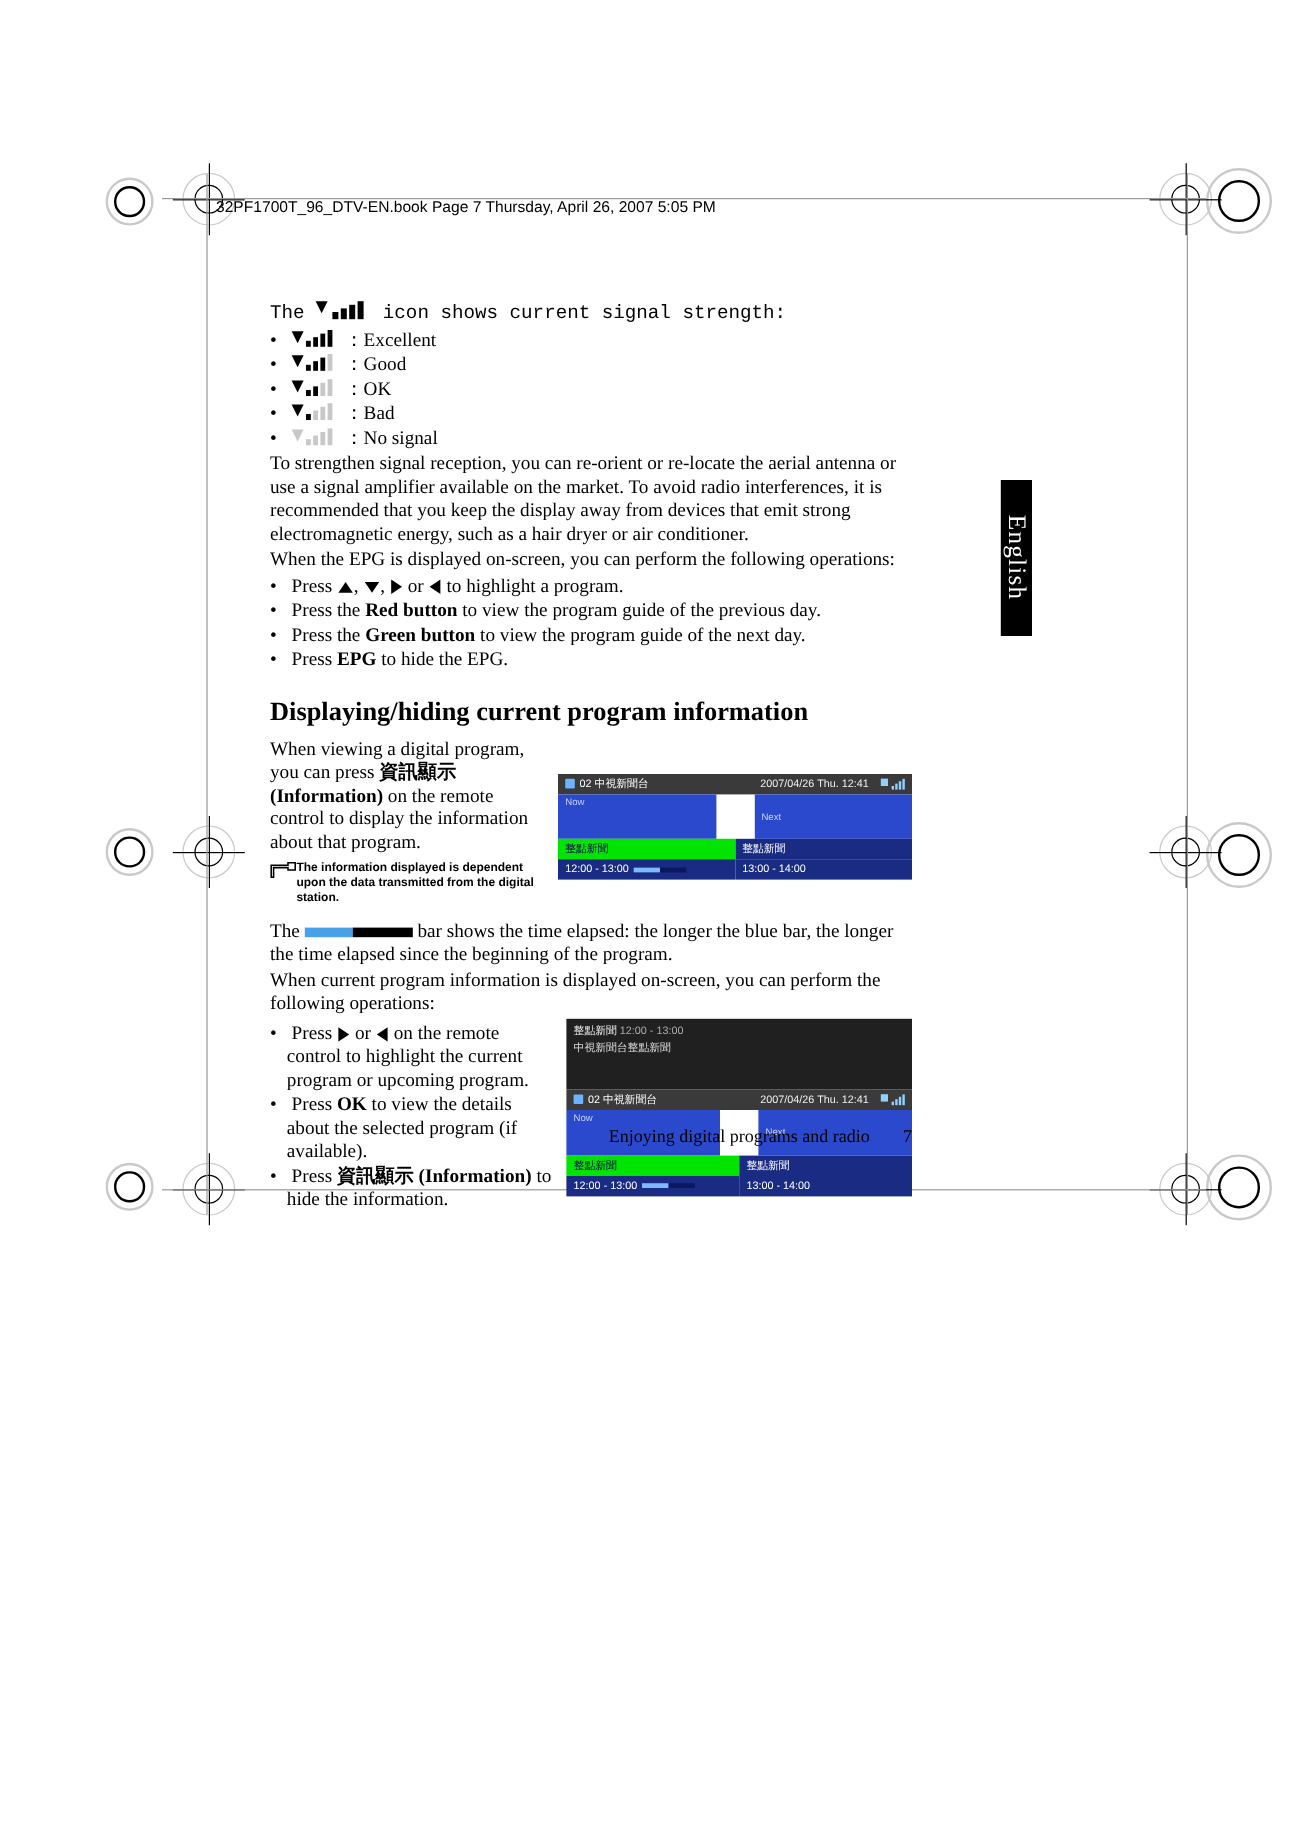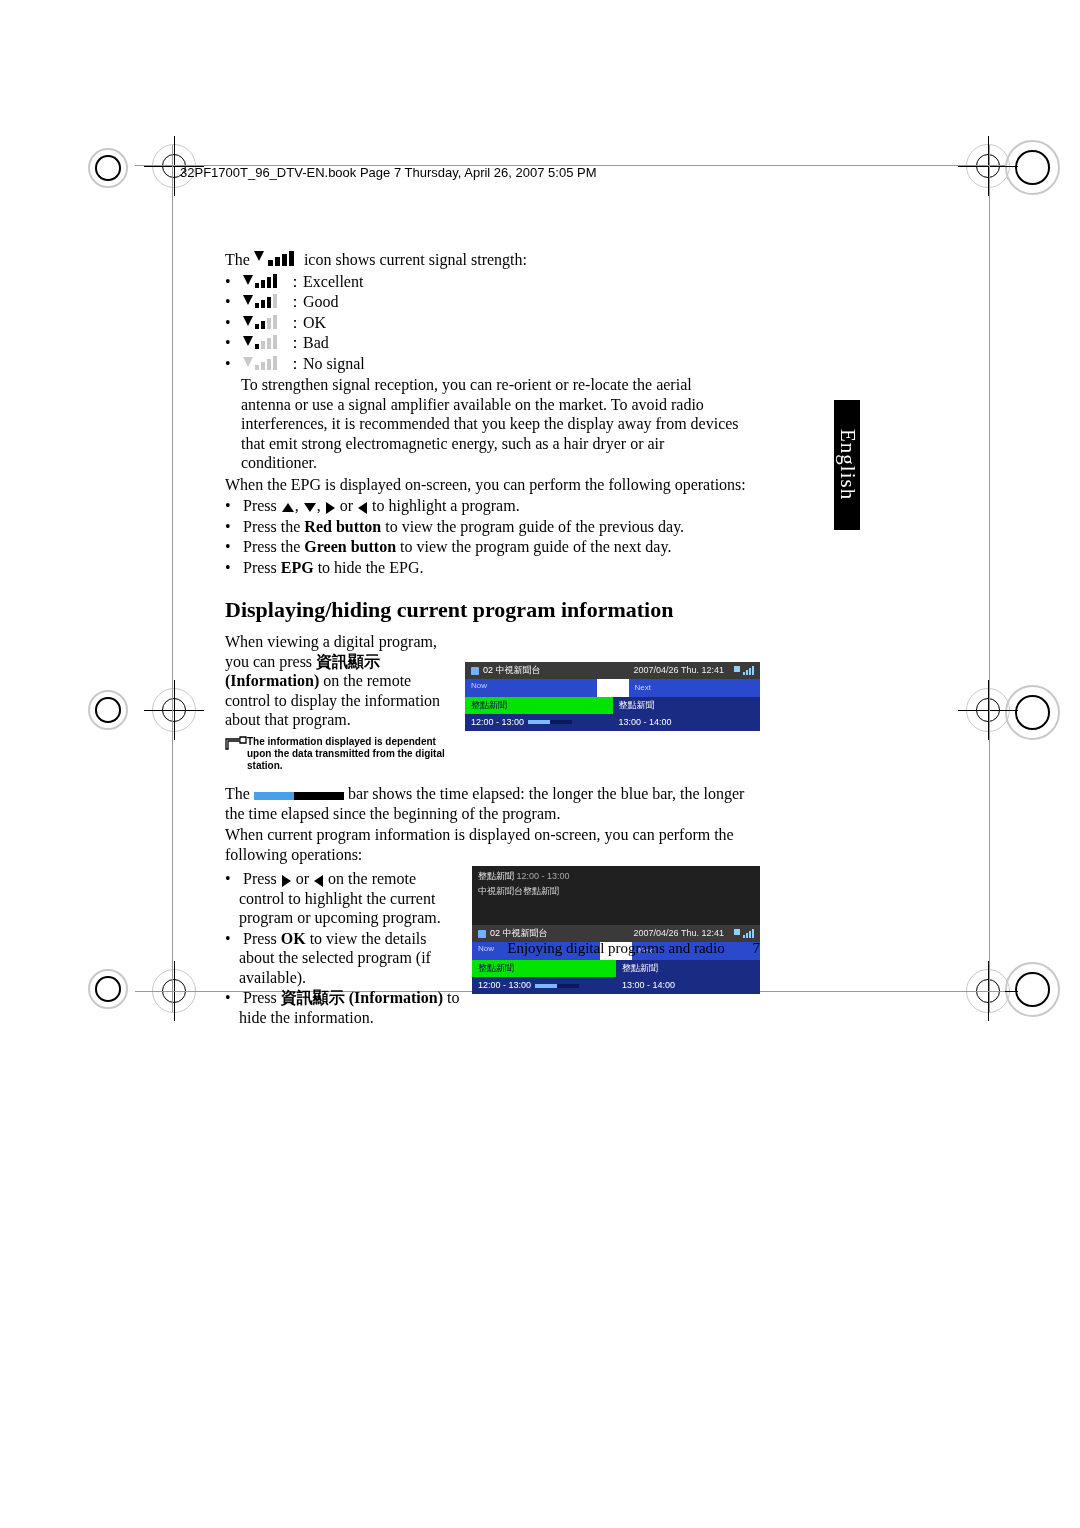--- a/index.html
+++ b/index.html
@@ -171,21 +171,21 @@
   .osd .hdr .chan { color:#fff; }
   .osd .hdr .dt   { margin-left:auto; color:#eee; }
   .osd .hdr .sig-mini { margin-left:6px; display:flex; align-items:flex-end; gap:1px; }
   .osd .hdr .sig-mini .t { width:0;height:0;border-left:3px solid transparent;border-right:3px solid transparent;border-top:6px solid #8fd0ff; align-self:flex-start; margin-right:2px; }
   .osd .hdr .sig-mini span { width:2px; background:#8fd0ff; }
   .osd .hdr .sig-mini .s1{height:3px;} .osd .hdr .sig-mini .s2{height:5px;}
   .osd .hdr .sig-mini .s3{height:7px;} .osd .hdr .sig-mini .s4{height:9px;}
 
   .osd .labels { display:flex; }
   .osd .labels .now  { flex:1; background:#2a49cc; padding:2px 6px; font-size:8px; color:#c8d0ff;}
-  .osd .labels .next { flex:1; background:#2a49cc; padding:4px 6px; font-size:8px; color:#c8d0ff;margin-left:32px;}
+  .osd .labels .next { flex:1; background:#2a49cc; padding:14px 6px; font-size:8px; color:#c8d0ff;margin-left:32px;}
   .osd .titles { display:flex; }
   .osd .titles .a { flex:1; background:#00e400; padding:3px 6px; color:#005; }
   .osd .titles .b { flex:1; background:#1a2b84; padding:3px 6px; }
   .osd .times  { display:flex; }
   .osd .times .c { flex:1; background:#1a2b84; padding:3px 6px; display:flex; align-items:center; gap:4px; }
   .osd .times .pb { flex:0 0 44px; height:4px; background:#0a1860; position:relative; }
   .osd .times .pb .f { position:absolute; left:0; top:0; bottom:0; width:50%; background:#7fb9ff; }
 
   .osd2-top {
     background:#202020;
@@ -262,21 +262,21 @@
   <div class="frame-line-h" style="bottom:165px;"></div>
   <div class="frame-line-v" style="left:172px;"></div>
   <div class="frame-line-v" style="right:90px;"></div>
 
   <div class="header-line">32PF1700T_96_DTV-EN.book  Page 7  Thursday, April 26, 2007  5:05 PM</div>
 
   <div class="side-tab">English</div>
 
   <div class="content">
 
-    <p style="margin:0 0 2px 0;">
+    <p style="margin:0 0 2px 0;font-family:Liberation Mono, monospace;">
       <span>The </span>
       <span class="sig big">
         <span class="tri"></span><span class="bar b1"></span><span class="bar b2"></span><span class="bar b3"></span><span class="bar b4"></span>
       </span>
       <span> icon shows current signal strength:</span>
     </p>
 
     <ul class="bul">
       <li>
         <span class="sig"><span class="tri"></span><span class="bar b1"></span><span class="bar b2"></span><span class="bar b3"></span><span class="bar b4"></span></span>
@@ -293,21 +293,21 @@
       <li>
         <span class="sig"><span class="tri"></span><span class="bar b1"></span><span class="bar b2 gr"></span><span class="bar b3 gr"></span><span class="bar b4 gr"></span></span>
         ：<span>Bad</span>
       </li>
       <li>
         <span class="sig"><span class="tri trig"></span><span class="bar b1 gr"></span><span class="bar b2 gr"></span><span class="bar b3 gr"></span><span class="bar b4 gr"></span></span>
         ：<span>No signal</span>
       </li>
     </ul>
 
-    <p style="margin:2px 16px;">To strengthen signal reception, you can re-orient or re-locate the aerial antenna or use a signal amplifier available on the market. To avoid radio interferences, it is recommended that you keep the display away from devices that emit strong electromagnetic energy, such as a hair dryer or air conditioner.</p>
+    <p style="margin:2px 0;">To strengthen signal reception, you can re-orient or re-locate the aerial antenna or use a signal amplifier available on the market. To avoid radio interferences, it is recommended that you keep the display away from devices that emit strong electromagnetic energy, such as a hair dryer or air conditioner.</p>
 
     <p style="margin:2px 0;">When the EPG is displayed on-screen, you can perform the following operations:</p>
 
     <ul class="bul">
       <li>
         <span>Press </span>
         <span class="arrow-up"></span>, 
         <span class="arrow-down"></span>, 
         <span class="arrow-right"></span> or 
         <span class="arrow-left"></span>

